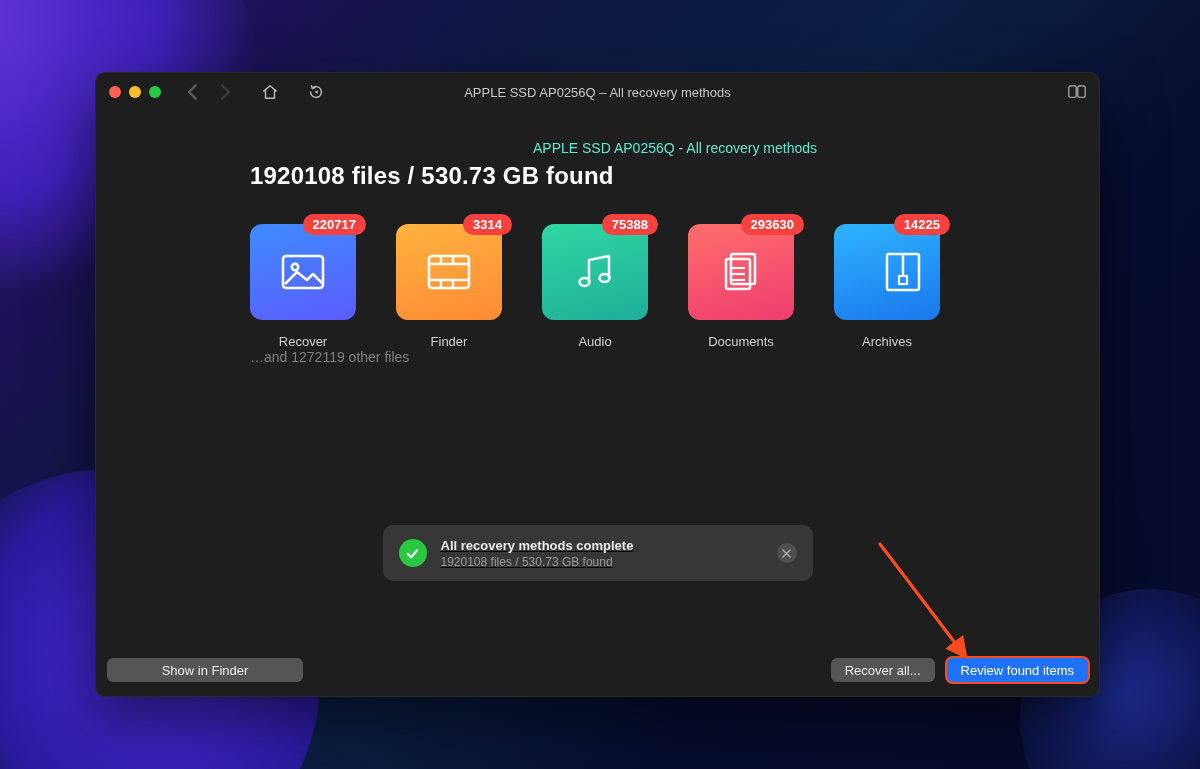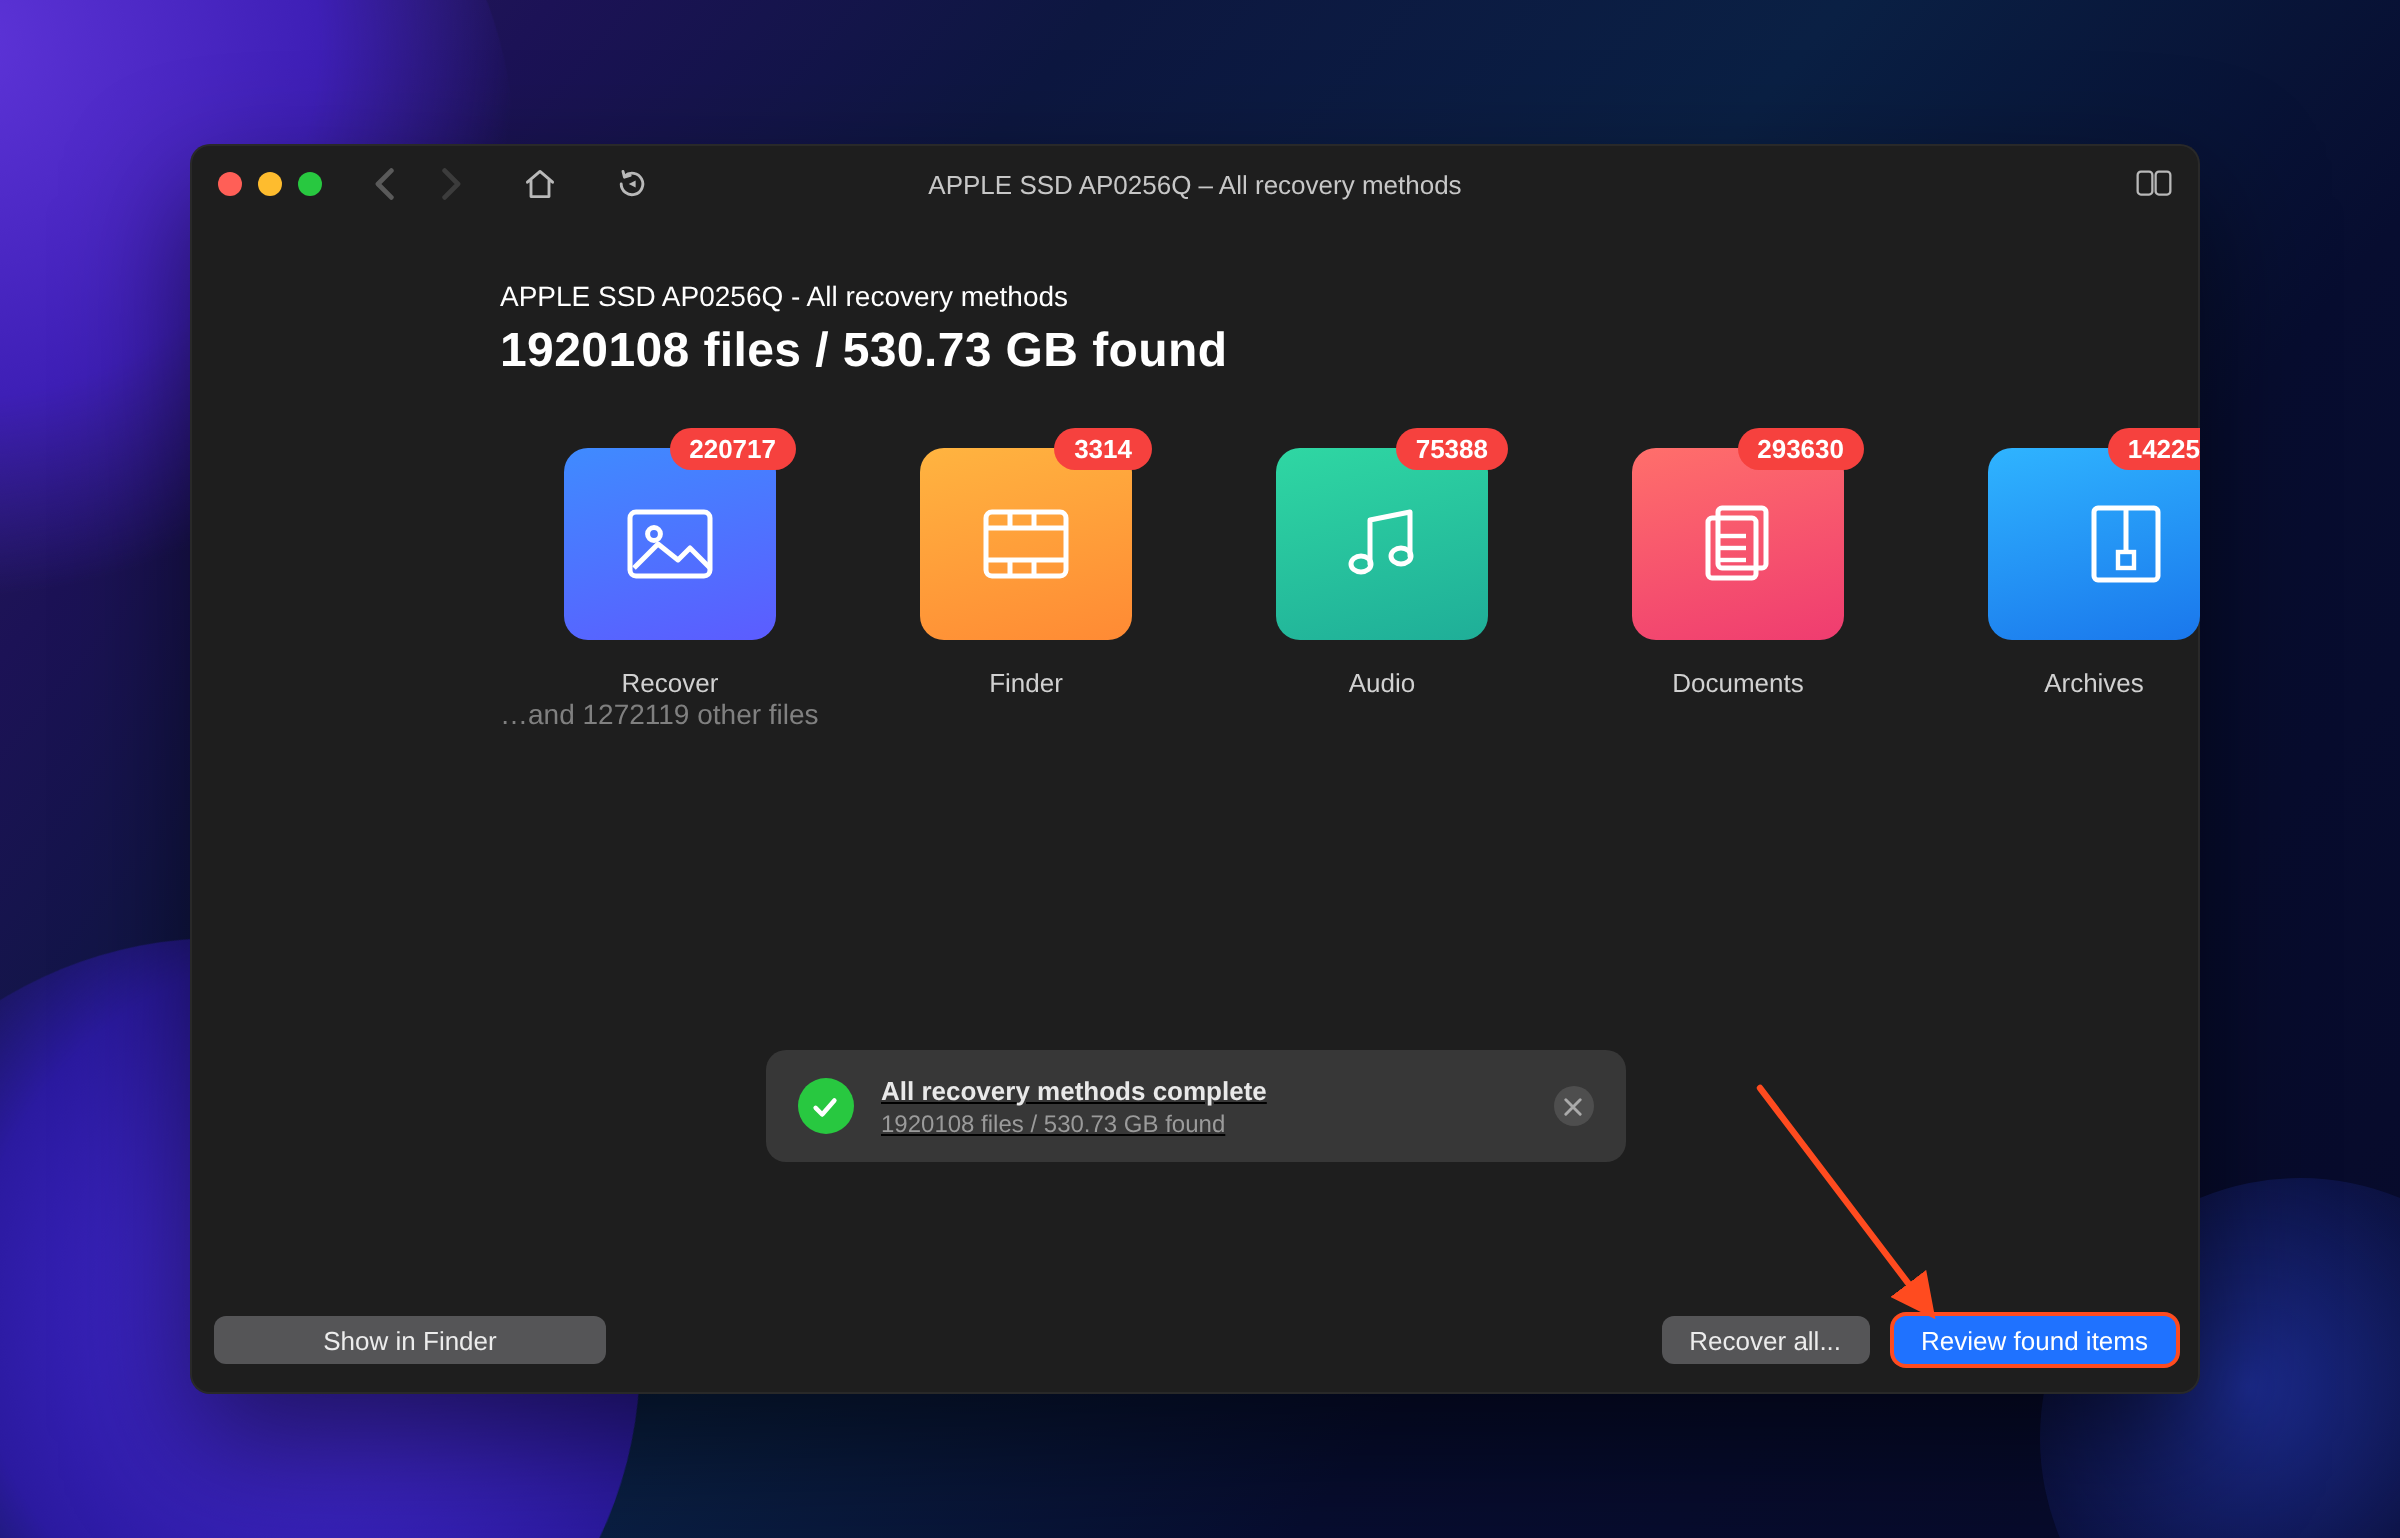--- a/index.html
+++ b/index.html
@@ -65,25 +65,25 @@
   .title {
     position: absolute; left: 0; right: 0; text-align: center;
     color: #c7c7c7; font-size: 13px; font-weight: 500; pointer-events: none;
   }
   .right-icons { margin-left: auto; display:flex; align-items:center; }
 
   .content {
     flex: 1; position: relative;
     padding: 28px 0 0 155px;
   }
-  .subtitle { color: #ffffff; font-size: 14px; }
+  .subtitle { color: #5eead4; font-size: 14px; text-align: center; }
   .headline { color: #ffffff; font-size: 24px; font-weight: 700; margin-top: 6px; letter-spacing: 0.2px;}
 
   .tiles { display: flex; gap: 40px; margin-top: 34px; }
-  .tile-wrap { width: 106px; text-align: center; cursor: pointer; margin-left: 32px; }
+  .tile-wrap { width: 106px; text-align: center; cursor: pointer; }
   .tile {
     width: 106px; height: 96px; border-radius: 12px;
     display: flex; align-items: center; justify-content: center;
     position: relative;
   }
   .tile svg { width: 52px; height: 52px; }
   .badge {
     position: absolute; top: -10px; right: -10px;
     background: #f6413e; color: #fff; font-size: 13px; font-weight: 600;
     padding: 3px 10px; border-radius: 12px;

